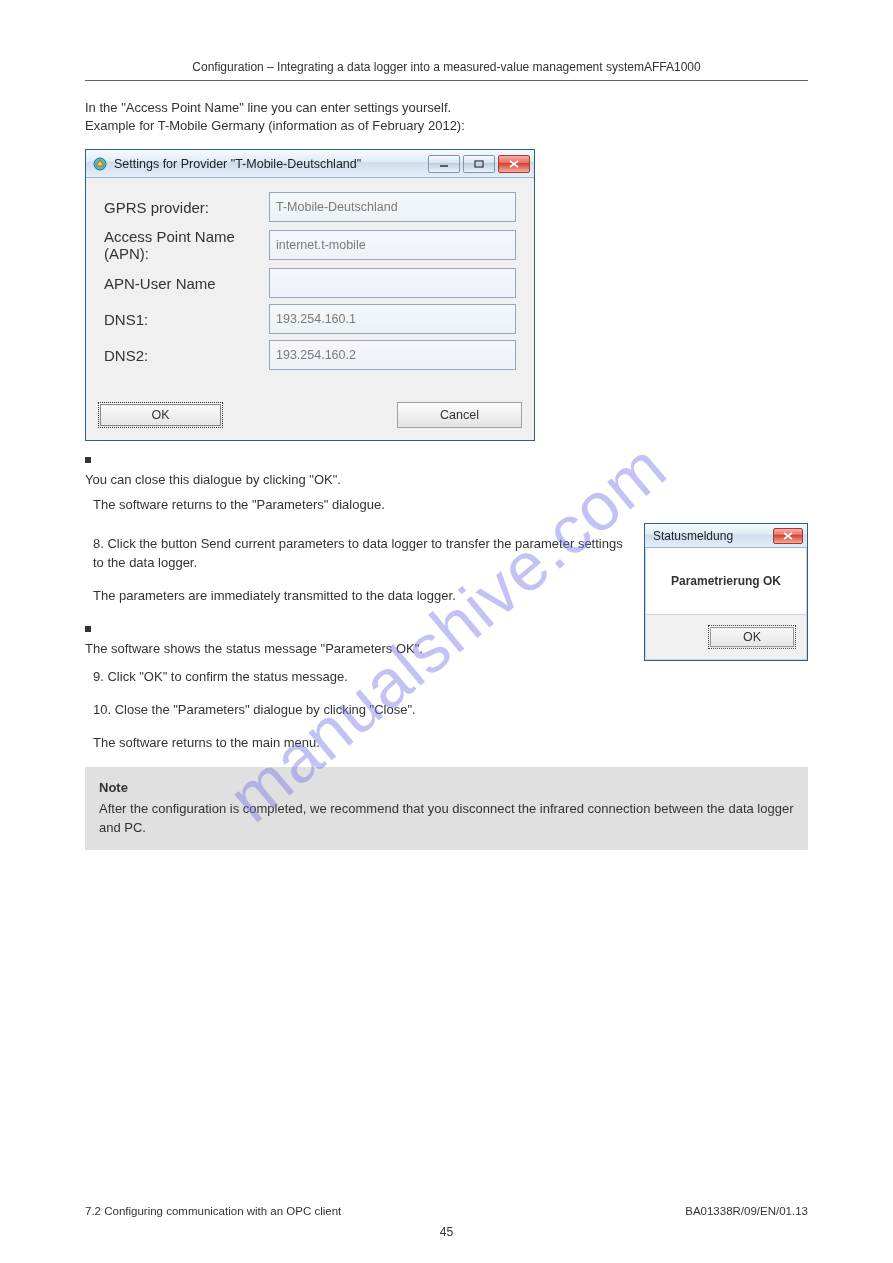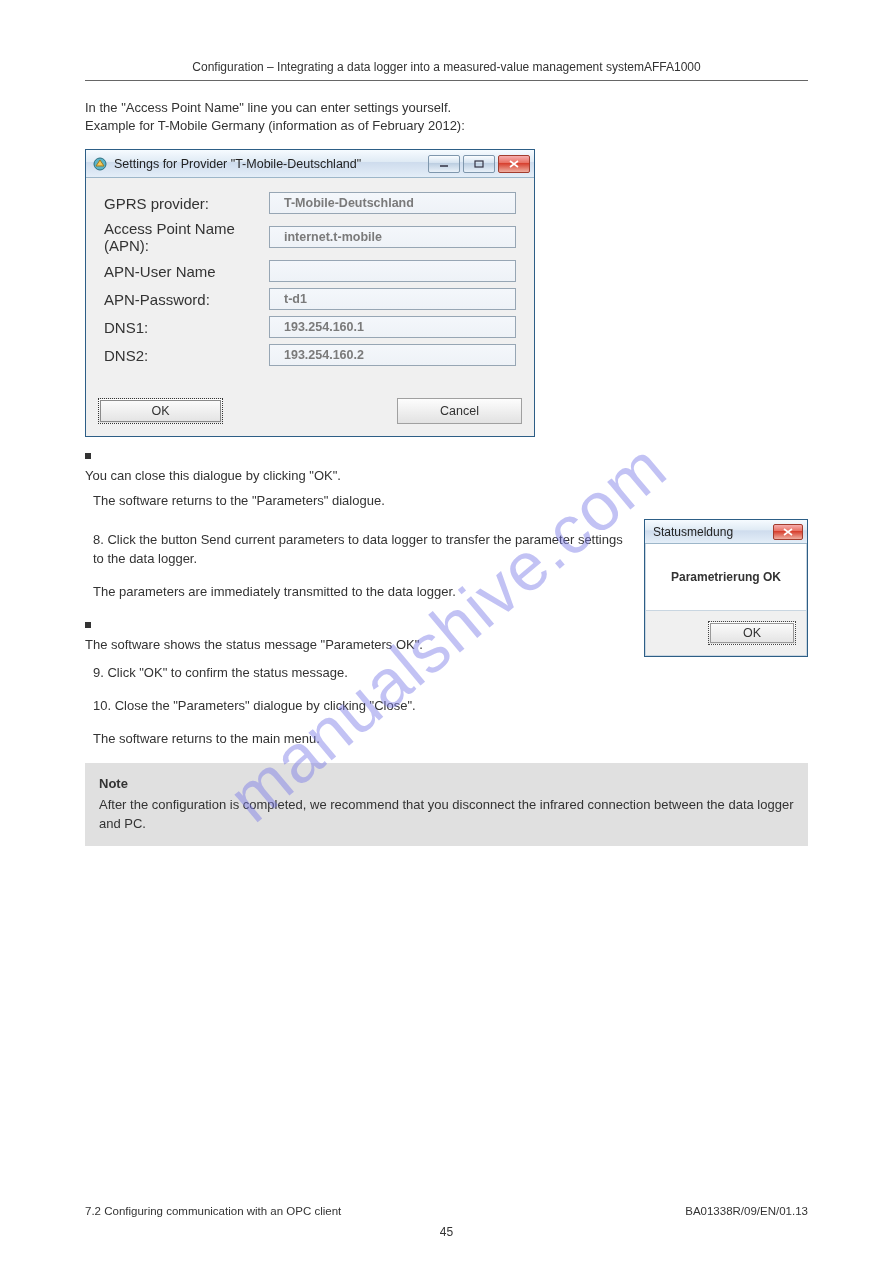--- a/index.html
+++ b/index.html
@@ -75,27 +75,27 @@
     align-items: center;
     margin-bottom: 6px;
   }
   .form-row .lbl {
     width: 165px;
     font-size: 15px;
     color:#333;
   }
   .form-row .field {
     flex: 1;
-    height: 22px;
+    height: 30px;
     background: linear-gradient(#f4f7fb,#eef2f7);
     border: 1px solid #97a6b4;
-    padding: 2px 14px;
+    padding: 2px 6px;
     font-size: 12.5px;
     color:#7a7a7a;
-    display:flex; align-items:center;font-weight:bold;
+    display:flex; align-items:center;
   }
   .button-row {
     display:flex; justify-content: space-between;
     padding: 10px 12px 12px 12px;
     background:#f0f0f0;
     border-top: none;
   }
   .btn {
     width: 125px; height: 26px;
     background: linear-gradient(#fdfdfd,#e2e2e2);
@@ -227,24 +227,20 @@
       </div>
       <div class="form-row">
         <div class="lbl">Access Point Name (APN):</div>
         <div class="field">internet.t-mobile</div>
       </div>
       <div class="form-row">
         <div class="lbl">APN-User Name</div>
         <div class="field"></div>
       </div>
       <div class="form-row">
-        <div class="lbl">APN-Password:</div>
-        <div class="field">t-d1</div>
-      </div>
-      <div class="form-row">
         <div class="lbl">DNS1:</div>
         <div class="field">193.254.160.1</div>
       </div>
       <div class="form-row">
         <div class="lbl">DNS2:</div>
         <div class="field">193.254.160.2</div>
       </div>
     </div>
     <div class="button-row">
       <div class="btn default">OK</div>

